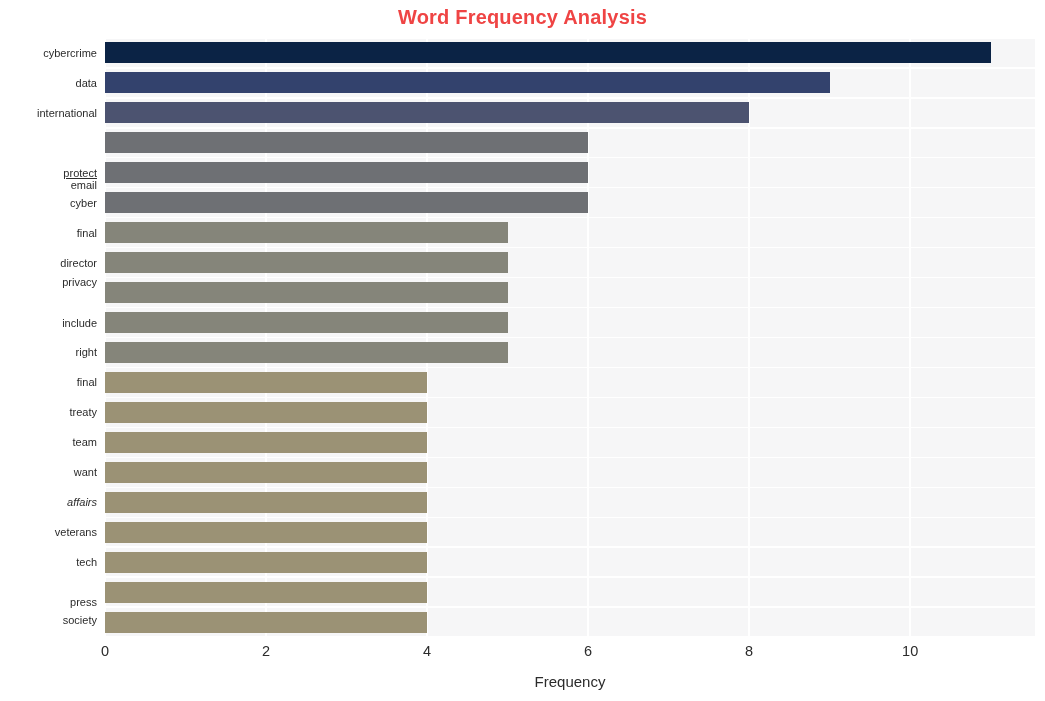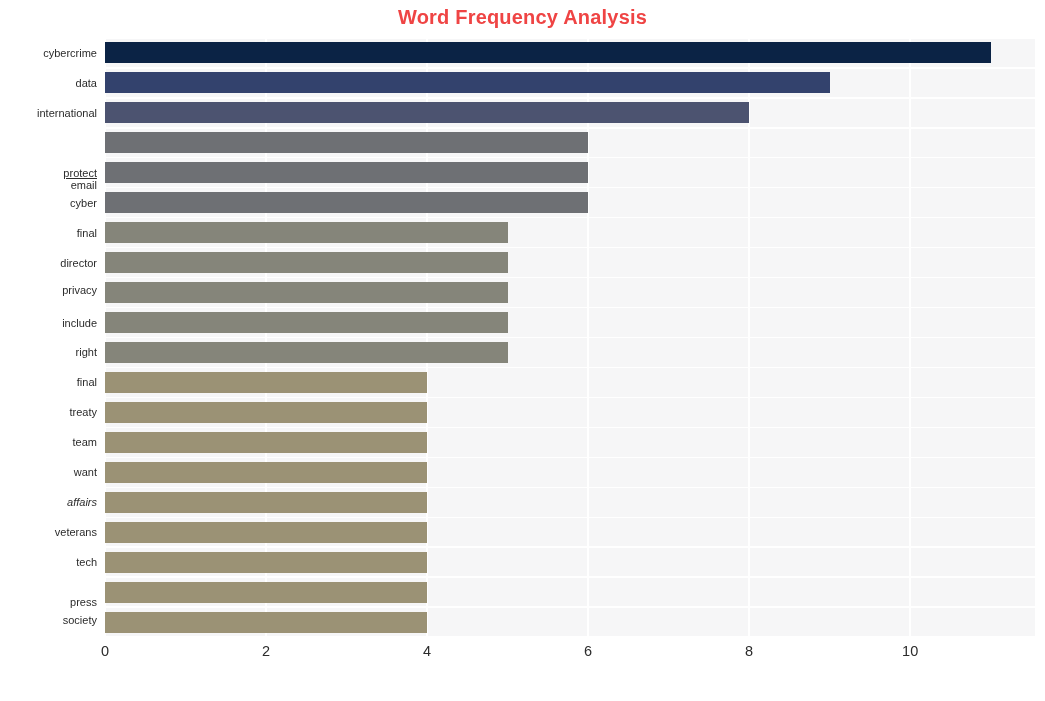--- a/index.html
+++ b/index.html
@@ -162,21 +162,21 @@
 
   <div id="y-labels">
       <div class="ylab" style="top: 6.975px;">cybercrime</div>
       <div class="ylab" style="top: 36.925px; margin-left: 18px;">data</div>
       <div class="ylab" style="top: 66.875px;">international</div>
       <div class="ylab" style="top: 96.825px; margin-top: 42px;">email</div>
       <div class="ylab" style="top: 126.775px; text-decoration: underline;">protect</div>
       <div class="ylab" style="top: 156.725px;">cyber</div>
       <div class="ylab" style="top: 186.675px;">final</div>
       <div class="ylab" style="top: 216.625px;">director</div>
-      <div class="ylab" style="top: 244px; text-align: right;">privacy</div>
+      <div class="ylab" style="top: 236px; text-align: right;">privacy</div>
       <div class="ylab" style="top: 276.525px;">include</div>
       <div class="ylab" style="top: 306.475px;">right</div>
       <div class="ylab" style="top: 336.425px;">final</div>
       <div class="ylab" style="top: 366.375px;">treaty</div>
       <div class="ylab" style="top: 396.325px;">team</div>
       <div class="ylab" style="top: 426.275px;">want</div>
       <div class="ylab" style="top: 456.225px; font-style: italic;">affairs</div>
       <div class="ylab" style="top: 486.175px;">veterans</div>
       <div class="ylab" style="top: 516.125px;">tech</div>
       <div class="ylab" style="top: 574px;">society</div>
@@ -185,14 +185,15 @@
 
   <div id="x-ticks">
       <div class="xtick" style="left: 105px;">0</div>
       <div class="xtick" style="left: 266.039px;">2</div>
       <div class="xtick" style="left: 427.078px;">4</div>
       <div class="xtick" style="left: 588.117px;">6</div>
       <div class="xtick" style="left: 749.156px;">8</div>
       <div class="xtick" style="left: 910.195px;">10</div>
     </div>
 
+  <div id="x-axis-label">Frequency</div>
 
 </div>
 
 </body></html>

